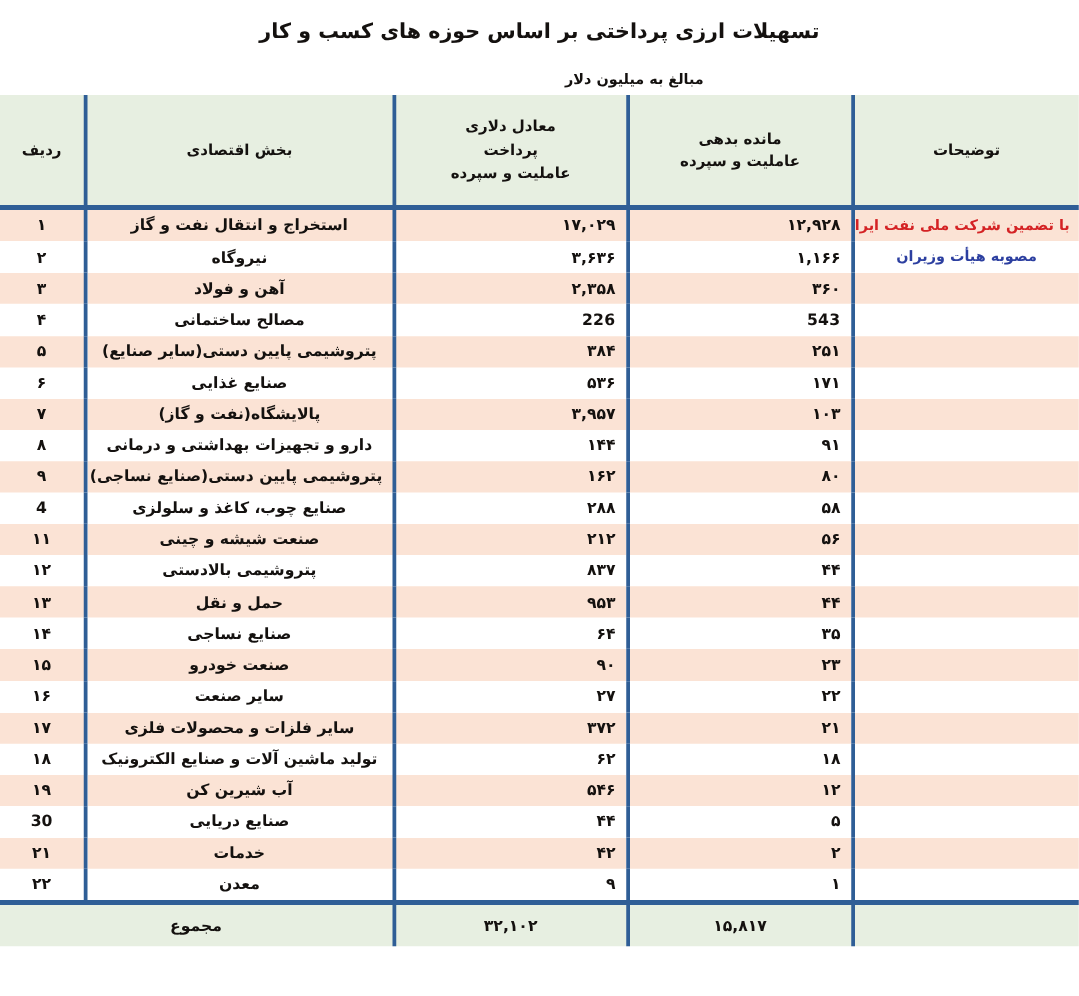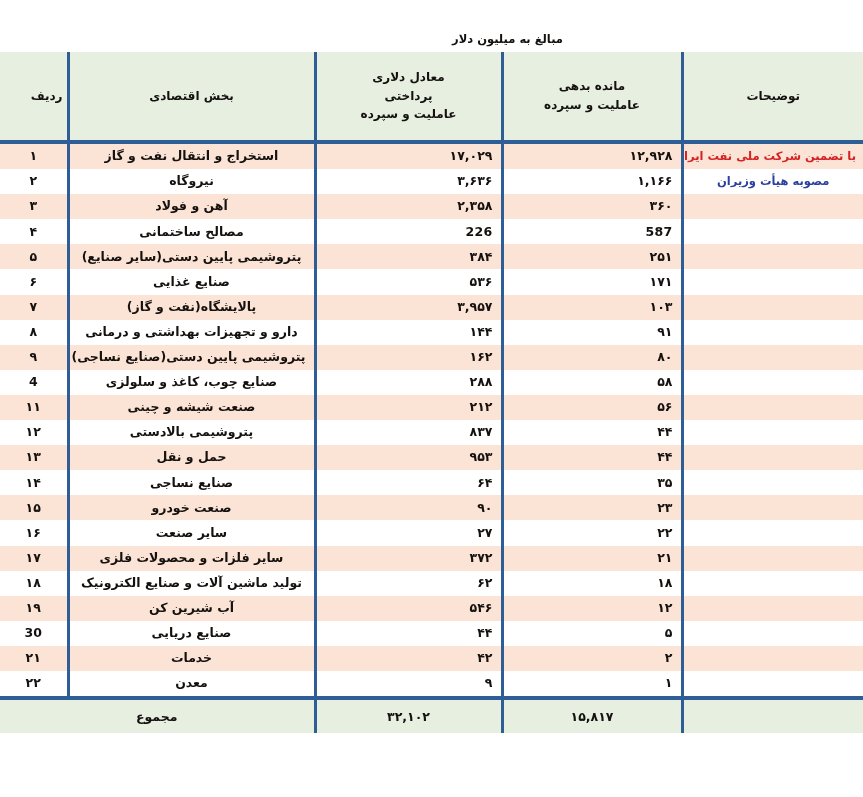--- a/index.html
+++ b/index.html
@@ -78,21 +78,21 @@
     font-weight: bold;
     font-size: 12px;
     height: 84px;
     vertical-align: middle;
     text-align: center;
     padding: 2px 4px;
     border: 0;
     border-left: 3px solid #2f5e96;
     line-height: 1.55;
   }
-  thead th.no-rule { border-left: 0; text-align: right; }
+  thead th.no-rule { border-left: 0; }
   thead tr { border-bottom: 0; }
 
   thead th .hl { display: block; }
 
   
   .hdr-rule td {
     padding: 0;
     height: 4px;
     background: #2f5e96;
     border: 0;
@@ -153,20 +153,21 @@
     tbody tr.odd td  { background: #fbe3d5; }
     tbody tr.even td { background: #ffffff; }
     .note-red  { color: #d42224; }
     .note-blue { color: #2c3fa0; }
   </style></head>
 <body>
 
 <div class="page">
 
   <div class="title-block">
+    <div class="title-line first">تسهیلات ارزی پرداختی بر اساس حوزه های کسب و کار</div>
     <div class="units-line">مبالغ به میلیون دلار</div>
   </div>
 
   <div class="table-wrap">
     <table class="fin">
       <colgroup>
         <col class="c-notes">
         <col class="c-debt">
         <col class="c-pay">
         <col class="c-bakhsh">
@@ -177,21 +178,21 @@
         <tr>
           <th>
             <span class="hl">توضیحات</span>
           </th>
           <th>
             <span class="hl">مانده بدهی</span>
             <span class="hl">عاملیت و سپرده</span>
           </th>
           <th>
             <span class="hl">معادل دلاری</span>
-            <span class="hl">پرداختی</span>
+            <span class="hl">پرداخت</span>
             <span class="hl">عاملیت و سپرده</span>
           </th>
           <th>
             <span class="hl">بخش اقتصادی</span>
           </th>
           <th class="no-rule">
             <span class="hl">ردیف</span>
           </th>
         </tr>
         <tr class="hdr-rule">
@@ -216,21 +217,21 @@
           </tr>
           <tr class="odd">
             <td class="note"></td>
             <td class="num">۳۶۰</td>
             <td class="num">۲,۳۵۸</td>
             <td class="sector">آهن و فولاد</td>
             <td class="radif no-rule">۳</td>
           </tr>
           <tr class="even">
             <td class="note"></td>
-            <td class="num">587</td>
+            <td class="num">543</td>
             <td class="num">226</td>
             <td class="sector">مصالح ساختمانی</td>
             <td class="radif no-rule">۴</td>
           </tr>
           <tr class="odd">
             <td class="note"></td>
             <td class="num">۲۵۱</td>
             <td class="num">۳۸۴</td>
             <td class="sector">پتروشیمی پایین دستی(سایر صنایع)</td>
             <td class="radif no-rule">۵</td>

